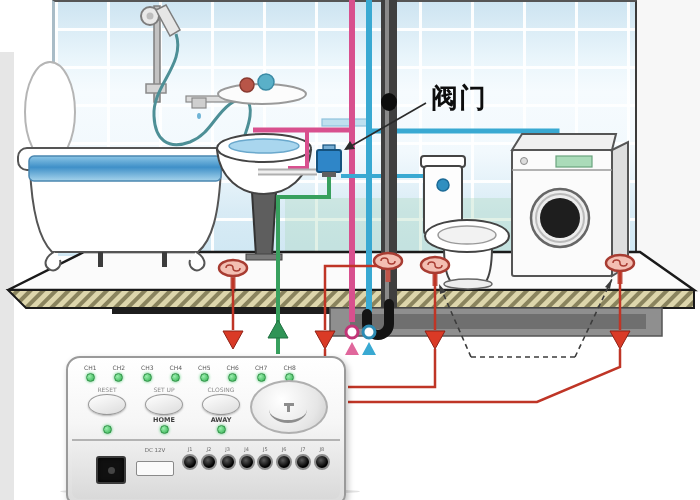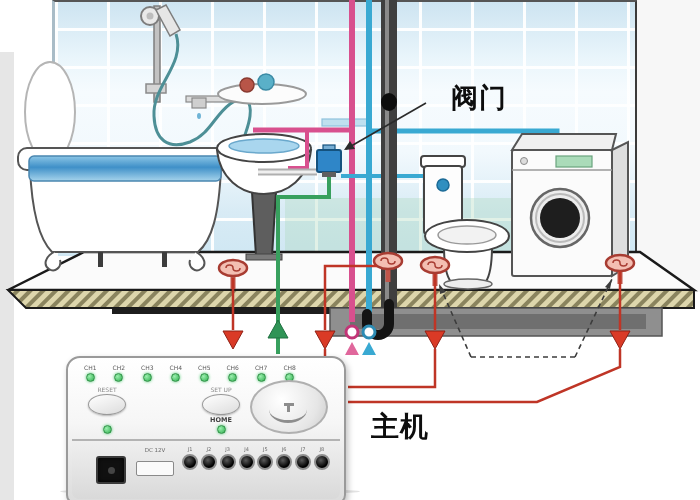--- a/index.html
+++ b/index.html
@@ -51,21 +51,21 @@
     border:1.5px solid #8a8a8a;border-radius:2px;}
   .jacks{position:absolute;left:110px;right:10px;top:6px;display:flex;justify-content:space-between;}
   .jack{display:flex;flex-direction:column;align-items:center;gap:2px;}
   .jack-label{font-size:5px;color:#6a6a6a;line-height:5px;}
   .jack-hole{width:12px;height:12px;border-radius:50%;border:2px solid #8d8d8d;
     background:radial-gradient(circle at 40% 35%,#5a5a5a,#000 65%);}
   .unit-shadow{position:absolute;left:60px;top:488px;width:300px;height:7px;background:#e2e2e2;
     border-radius:50%;}
   
   .cn-label{position:absolute;font-weight:bold;color:#0d0d0d;letter-spacing:1px;}
-  .label-valve{left:451px;top:80px;font-size:27px;}
+  .label-valve{left:431px;top:80px;font-size:27px;}
   .label-sensor{left:491px;top:325px;font-size:23px;}
   .label-main{left:371px;top:408px;font-size:28px;}
 </style>
 </head>
 <body>
 
 <div id="canvas">
 
   <div class="left-strip"></div>
   <div class="wall"></div>
@@ -288,20 +288,26 @@
           <span class="btn"></span>
           <span class="btn-bottom"></span>
           <span class="led"></span>
         </div>
         <div class="btn-group">
           <span class="btn-top">SET UP</span>
           <span class="btn"></span>
           <span class="btn-bottom">HOME</span>
           <span class="led"></span>
         </div>
+        <div class="btn-group">
+          <span class="btn-top">CLOSING</span>
+          <span class="btn"></span>
+          <span class="btn-bottom">AWAY</span>
+          <span class="led"></span>
+        </div>
       </div>
 
       <div class="speaker">
         <div class="speaker-arc"></div>
         <div class="speaker-tee-h"></div>
         <div class="speaker-tee-v"></div>
       </div>
 
       <div class="unit-front">
         <div class="power">
@@ -341,15 +347,14 @@
           <div class="jack">
             <span class="jack-label">J8</span>
             <span class="jack-hole"></span>
           </div>
         </div>
       </div>
     </div>
   </div>
 
   <div class="cn-label label-valve">阀门</div>
-  <div class="cn-label label-main">主机</div>
 
 </div>
 
 </body></html>

